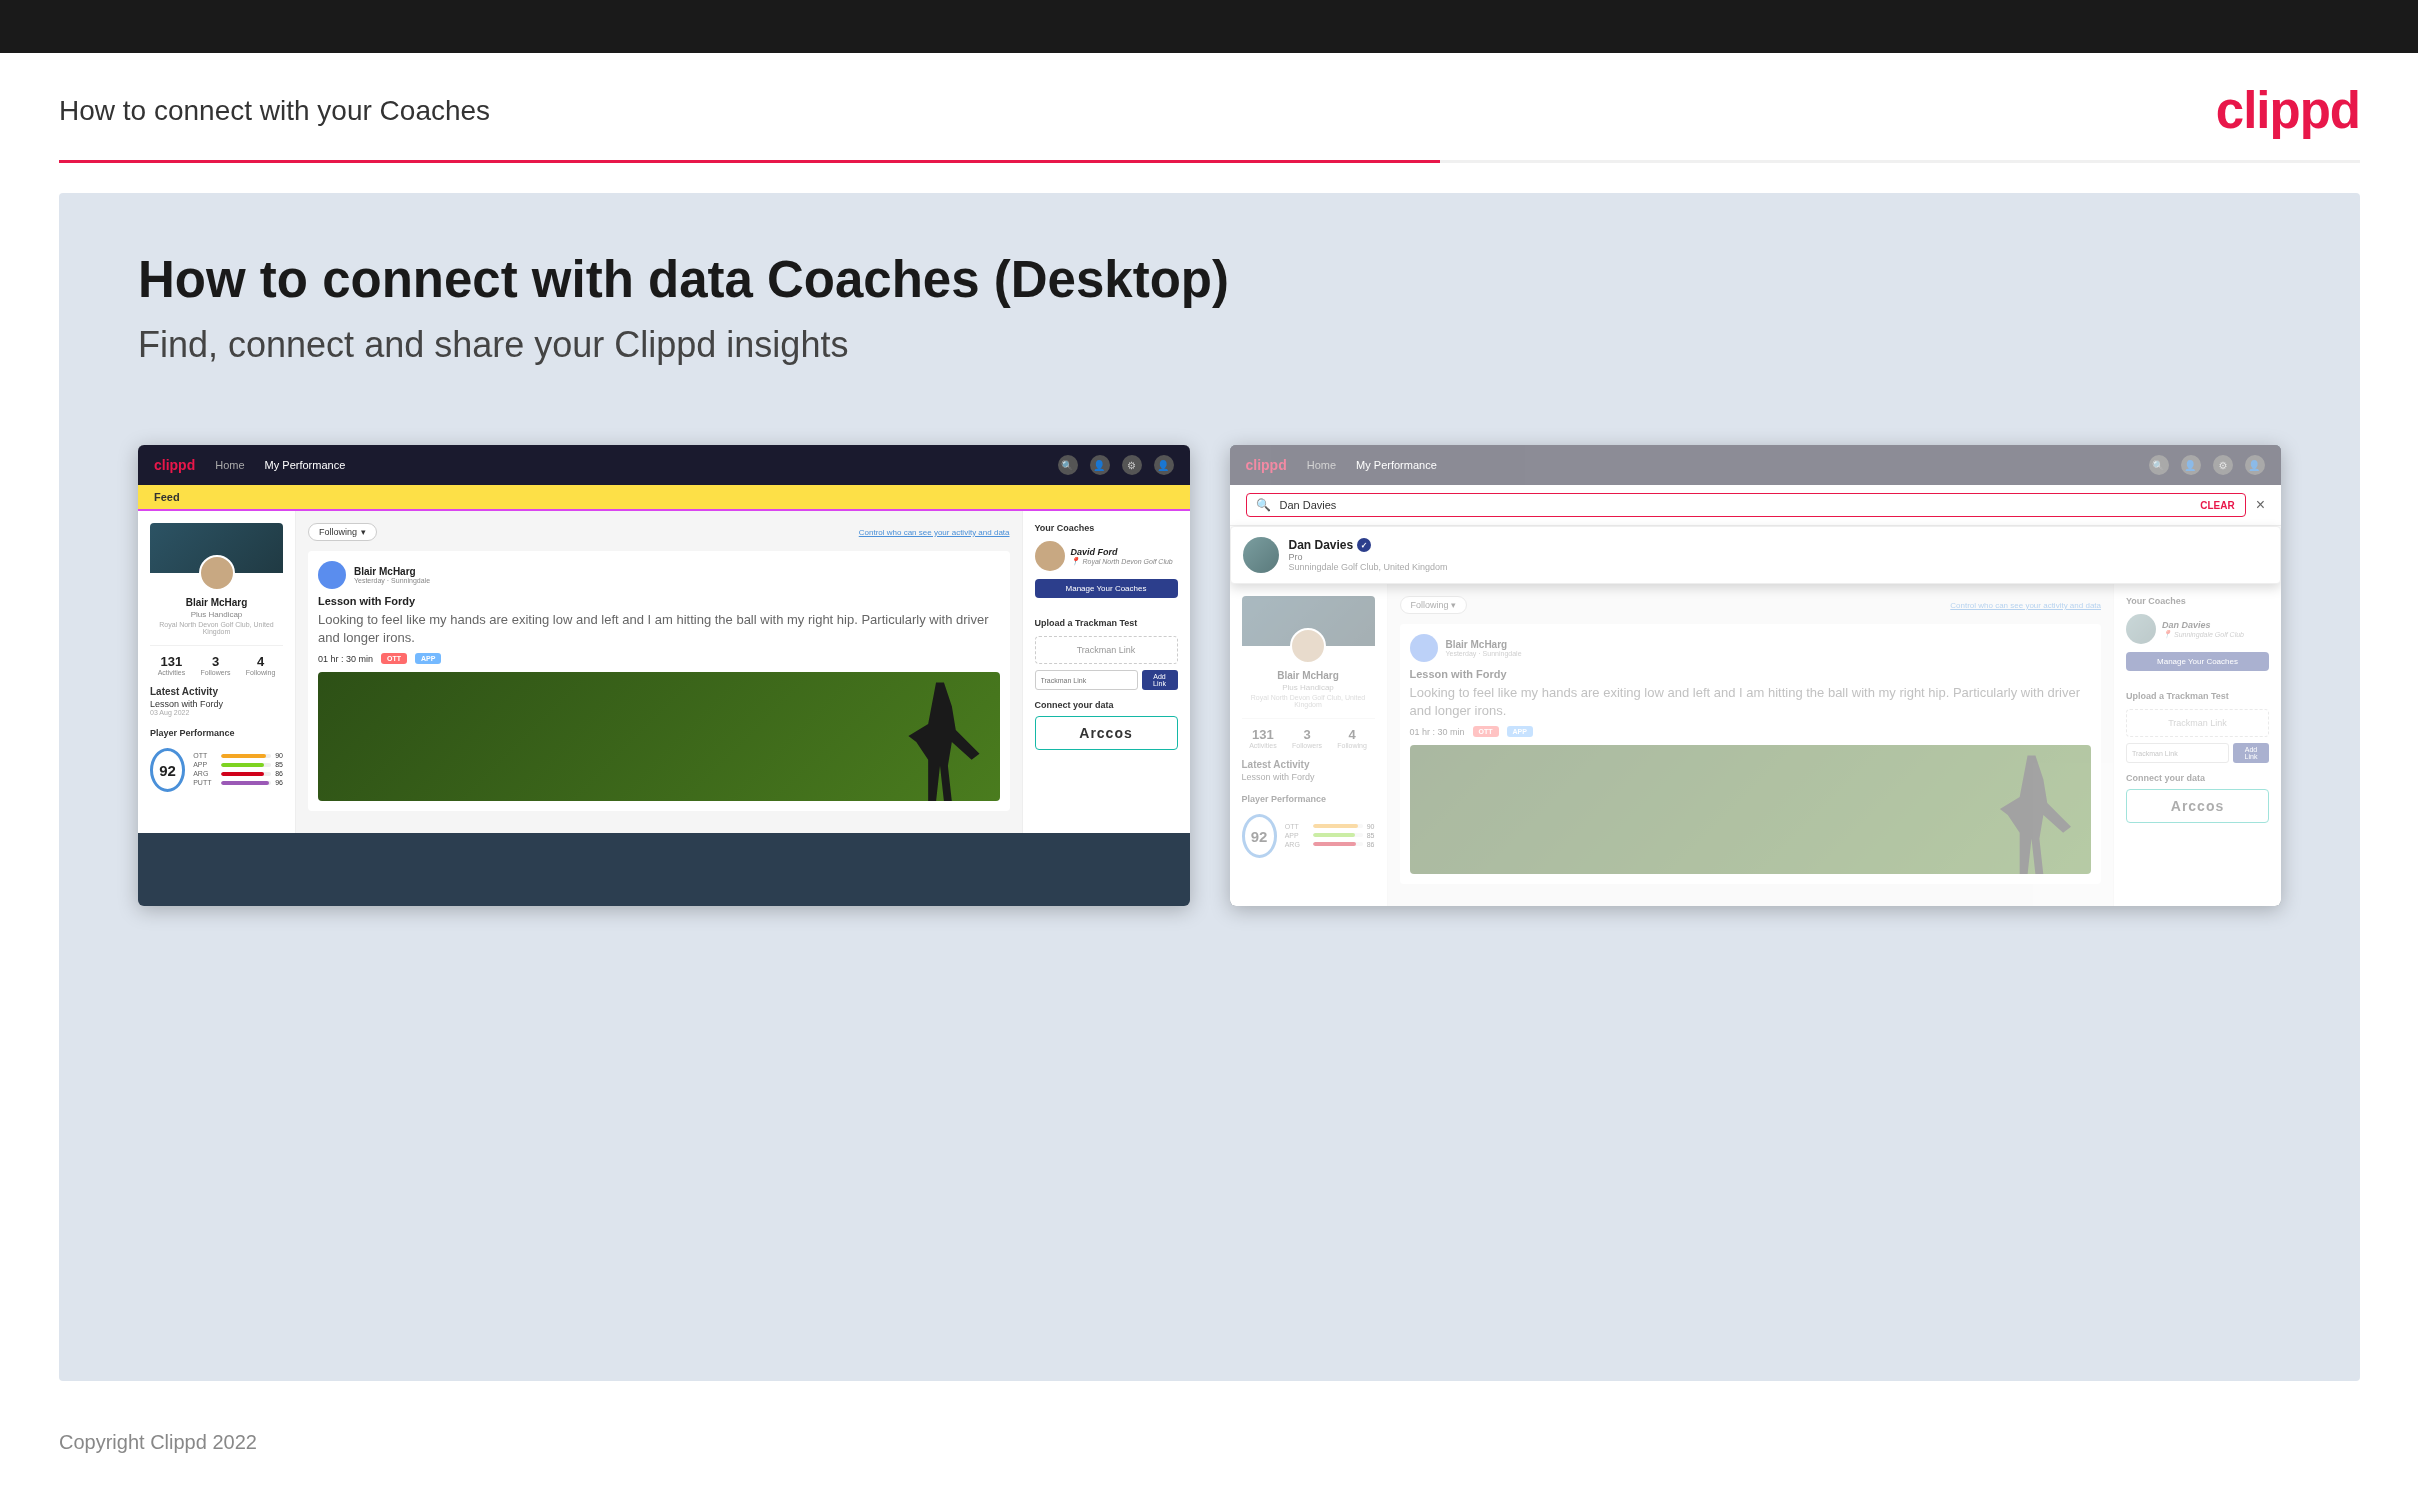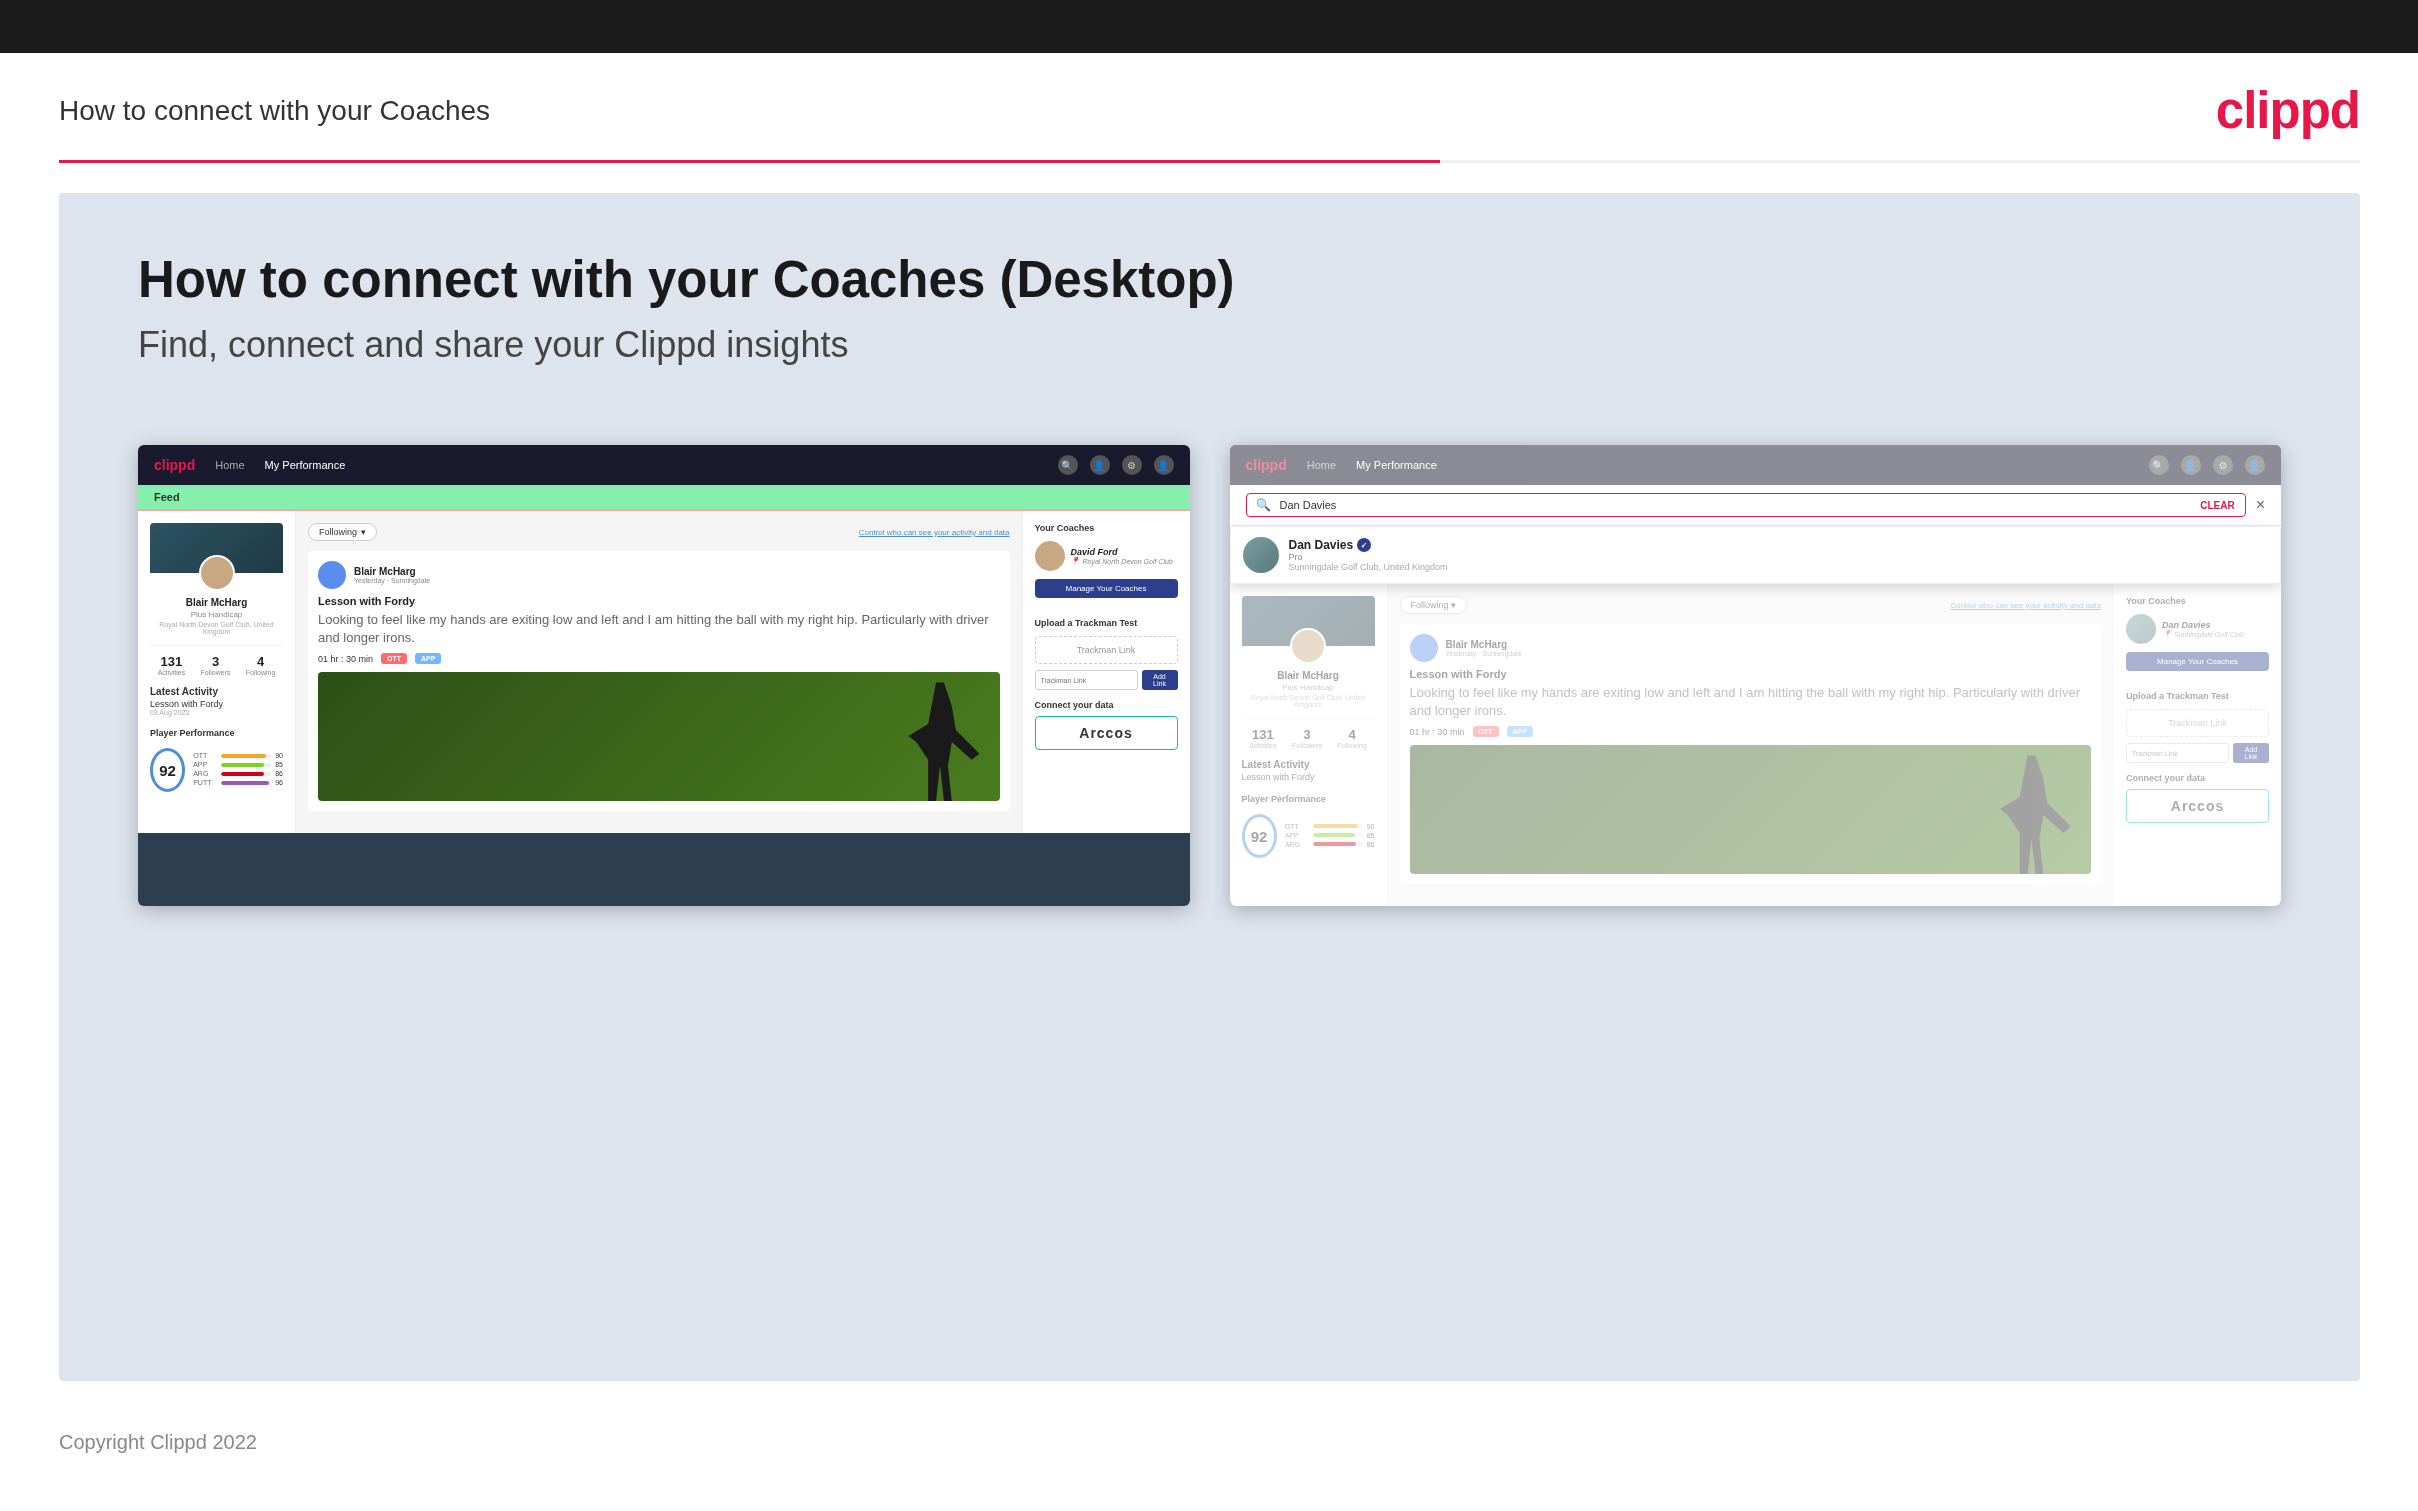--- a/index.html
+++ b/index.html
@@ -120,22 +120,22 @@
       border-radius: 50%;
       background: #555;
       display: inline-flex;
       align-items: center;
       justify-content: center;
       color: #ccc;
       font-size: 10px;
     }
 
     .app-feed-bar {
-      background: #86efac;
-      border-bottom: 2px solid #fca5a5;
+      background: #fde047;
+      border-bottom: 2px solid #d946ef;
       padding: 6px 16px;
       font-size: 11px;
       color: #333;
       font-weight: 600;
     }
 
     .app-body {
       display: flex;
       background: #f5f5f5;
       min-height: 277px;
@@ -537,21 +537,21 @@
 
 <div class="header">
   <span class="header-title">How to connect with your Coaches</span>
   <span class="clippd-logo">clippd</span>
 </div>
 
 <div class="header-divider"></div>
 
 <div class="main-content">
 
-  <div class="section-title">How to connect with your Coaches (Desktop)</div>
+  <div class="section-title">How to connect with data Coaches (Desktop)</div>
   <div class="section-subtitle">Find, connect and share your Clippd insights</div>
 
   <div class="screenshots-row">
 
     <div class="screenshot-container">
       <div class="mock-app">
 
         <div class="app-nav">
           <span class="app-nav-logo">clippd</span>
           <span class="app-nav-item">Home</span>

